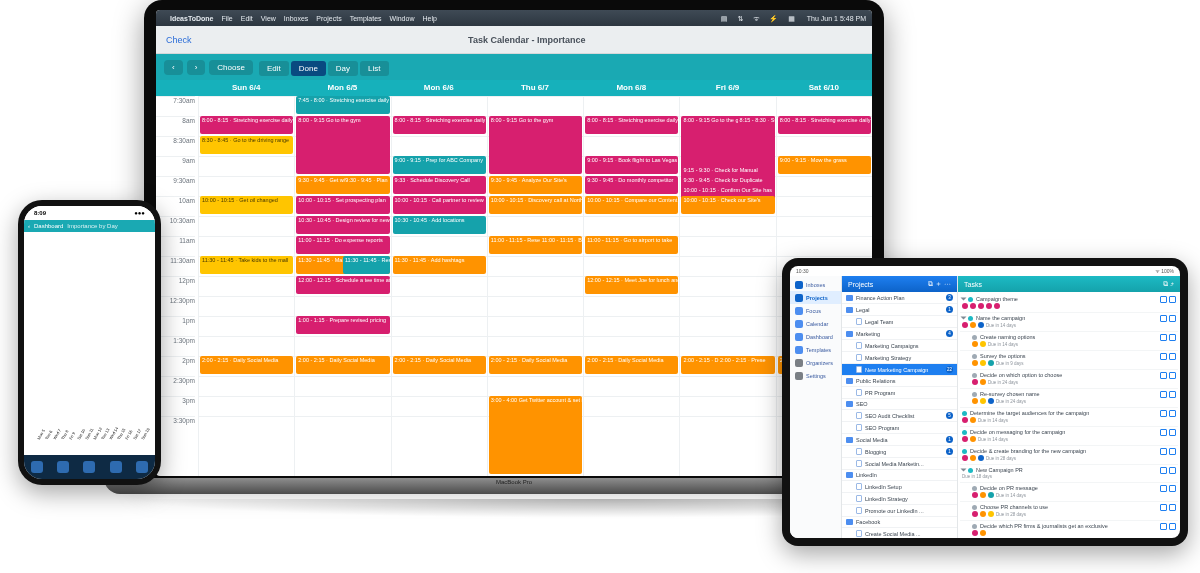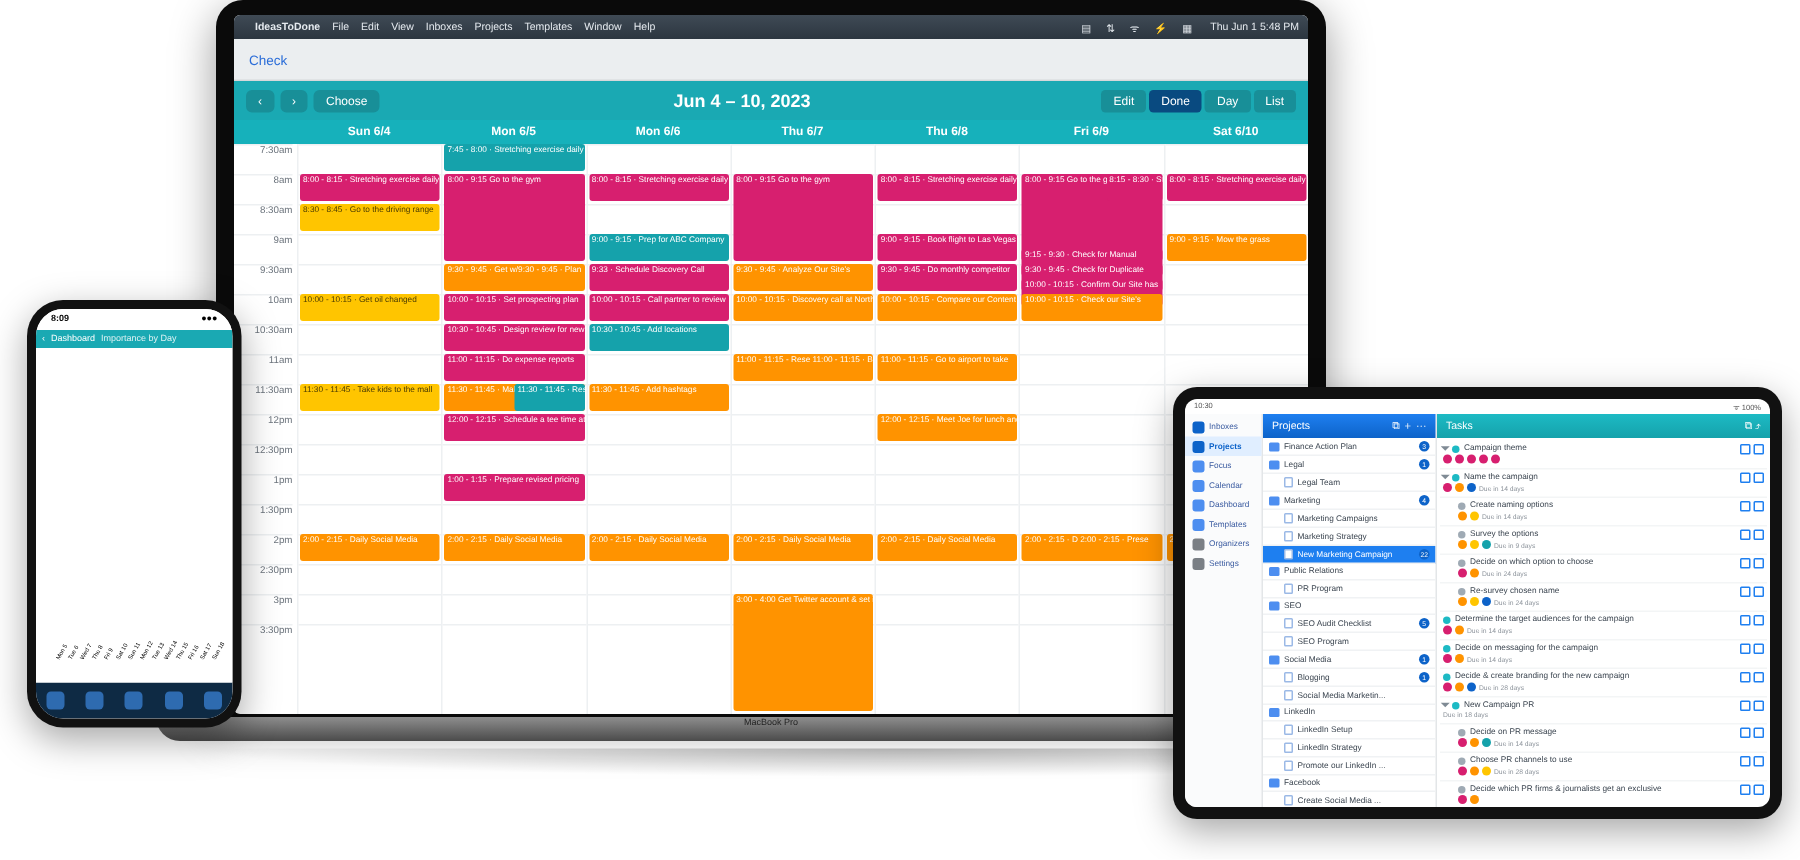--- a/index.html
+++ b/index.html
@@ -209,33 +209,33 @@
         <span class="apple"></span>
         <b>IdeasToDone</b>
         <span id="menus"><span style="margin-right: 8px;">File</span><span style="margin-right: 8px;">Edit</span><span style="margin-right: 8px;">View</span><span style="margin-right: 8px;">Inboxes</span><span style="margin-right: 8px;">Projects</span><span style="margin-right: 8px;">Templates</span><span style="margin-right: 8px;">Window</span><span style="margin-right: 8px;">Help</span></span>
         <span class="grow"></span>
         <span style="letter-spacing:4px">▤ ⇅ ᯤ ⚡ ▦</span>
         <span>Thu Jun 1  5:48 PM</span>
       </div>
 
       <div class="window-toolbar">
         <span>Check</span>
+        <span class="wtitle">Task Calendar - Importance</span>
       </div>
 
       <div class="cal-header">
         <span class="navbtn">‹</span>
         <span class="navbtn">›</span>
         <span class="todaybtn">Choose</span>
-        <span class="title">Jun 4 – 10, 2023</span>
         <span class="views" id="views"><span>Edit</span><span class="active">Done</span><span>Day</span><span>List</span></span>
       </div>
 
       <div class="cal-days">
         <div class="timegut"></div>
-        <div id="dayheads" style="display:contents"><div class="day">Sun 6/4</div><div class="day">Mon 6/5</div><div class="day">Mon 6/6</div><div class="day">Thu 6/7</div><div class="day">Thu 6/8</div><div class="day">Fri 6/9</div><div class="day">Sat 6/10</div></div>
+        <div id="dayheads" style="display:contents"><div class="day">Sun 6/4</div><div class="day">Mon 6/5</div><div class="day">Mon 6/6</div><div class="day">Thu 6/7</div><div class="day">Mon 6/8</div><div class="day">Fri 6/9</div><div class="day">Sat 6/10</div></div>
       </div>
 
       <div class="cal-grid">
         <div class="timegut" id="timegut">
             <div>7:30am</div>
             <div>8am</div>
             <div>8:30am</div>
             <div>9am</div>
             <div>9:30am</div>
             <div>10am</div>

